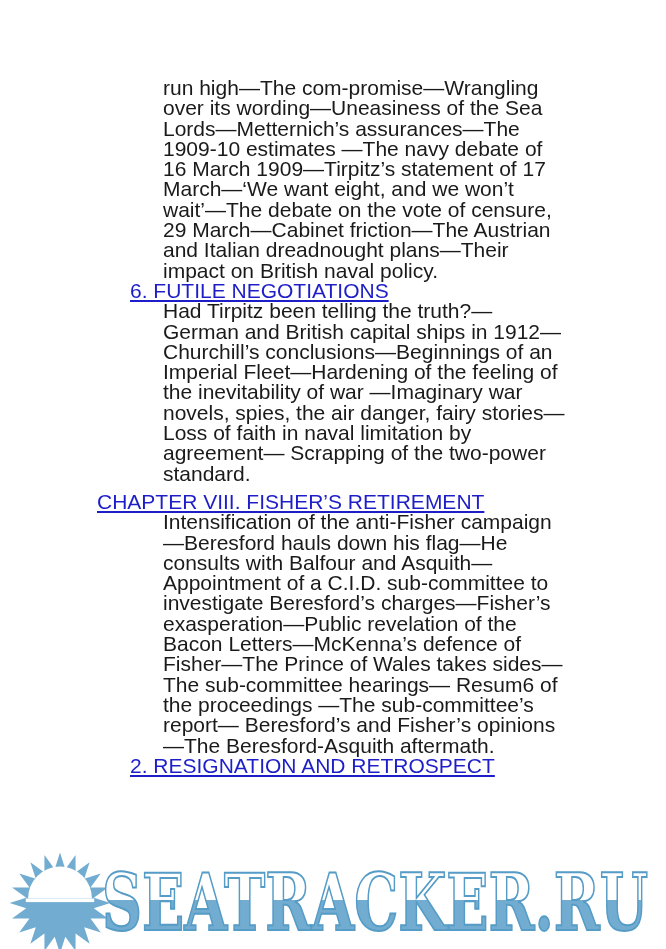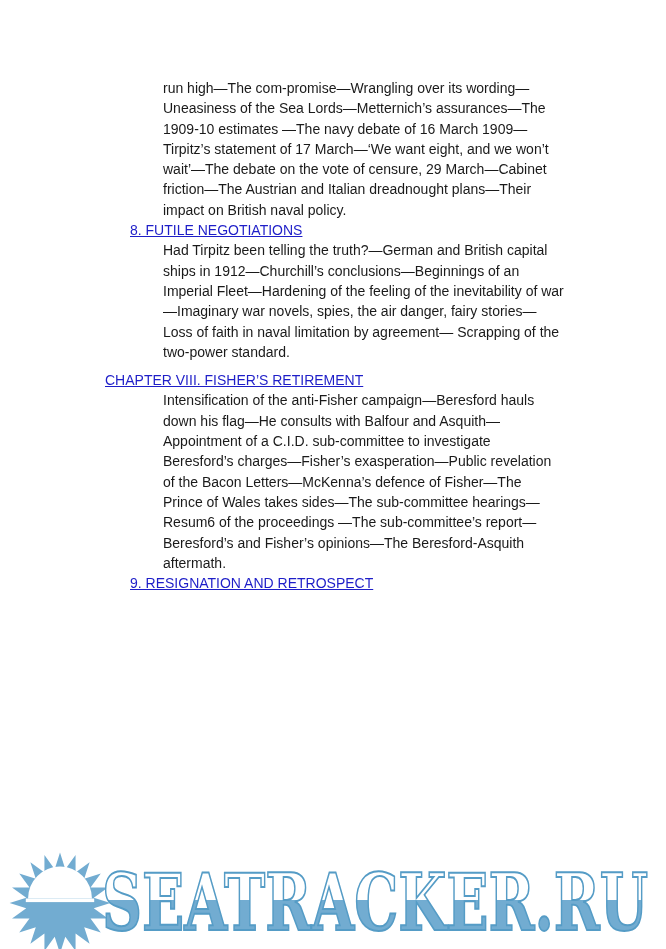--- a/index.html
+++ b/index.html
@@ -7,34 +7,33 @@
     width: 666px; height: 949px;
     background: #ffffff;
     position: relative;
     overflow: hidden;
     font-family: "Liberation Sans", sans-serif;
   }
   .toc {
     position: absolute;
     left: 97px; top: 78px;
     width: 470px;
-    font-size: 14px;
+    font-size: 21px;
     line-height: 20.3px;
     color: var(--body-color, #1a1a1a);
   }
   .toc p.para {
     margin: 0 0 0 66px;
     width: 402px;
   }
   .toc a.link {
     display: block;
     color: var(--link-color, #1e1ec8);
     text-decoration: underline;
     cursor: pointer;
-    margin-left: 8px;
   }
   .toc a.link.section { margin-left: 33px; }
   .toc a.link.chapter { margin-top: 8px; }
 
   .watermark-sun {
     position: absolute;
     left: 6px; top: 849px;
     width: 108px; height: 108px;
   }
   .watermark-sun .sun-shape { fill: var(--wm-blue, #72acd1); }
@@ -53,25 +52,25 @@
     stroke-width: 2px;
   }
   .wm-stop-top  { stop-color: #ffffff; }
   .wm-stop-bot  { stop-color: var(--wm-blue, #72acd1); }
 </style>
 </head>
 <body>
 
 <div class="toc">
   <p class="para">run high—The com-promise—Wrangling over its wording—Uneasiness of the Sea Lords—Metternich’s assurances—The 1909-10 estimates —The navy debate of 16 March 1909—Tirpitz’s statement of 17 March—‘We want eight, and we won’t wait’—The debate on the vote of censure, 29 March—Cabinet friction—The Austrian and Italian dreadnought plans—Their impact on British naval policy.</p>
-  <a class="link section">8. FUTILE NEGOTIATIONS</a>
+  <a class="link section">6. FUTILE NEGOTIATIONS</a>
   <p class="para">Had Tirpitz been telling the truth?—German and British capital ships in 1912—Churchill’s conclusions—Beginnings of an Imperial Fleet—Hardening of the feeling of the inevitability of war —Imaginary war novels, spies, the air danger, fairy stories—Loss of faith in naval limitation by agreement— Scrapping of the two-power standard.</p>
   <a class="link chapter">CHAPTER VIII. FISHER’S RETIREMENT</a>
   <p class="para">Intensification of the anti-Fisher campaign—Beresford hauls down his flag—He consults with Balfour and Asquith— Appointment of a C.I.D. sub-committee to investigate Beresford’s charges—Fisher’s exasperation—Public revelation of the Bacon Letters—McKenna’s defence of Fisher—The Prince of Wales takes sides—The sub-committee hearings— Resum6 of the proceedings —The sub-committee’s report— Beresford’s and Fisher’s opinions—The Beresford-Asquith aftermath.</p>
-  <a class="link section">9. RESIGNATION AND RETROSPECT</a>
+  <a class="link section">2. RESIGNATION AND RETROSPECT</a>
 </div>
 
 <svg class="watermark-sun" viewBox="0 0 120 120" aria-hidden="true">
   <polygon class="sun-shape" points="
     116,60 97.5,65.9 113.3,77.3 93.9,77.3 105.3,92.9 86.9,86.9 92.9,105.3 77.3,93.9
     77.3,113.3 65.9,97.5 60,116 54.1,97.5 42.7,113.3 42.7,93.9 27.1,105.3 33.1,86.9
     14.7,92.9 26.1,77.3 6.7,77.3 22.5,65.9 4,60 22.5,54.1 6.7,42.7 26.1,42.7
     14.7,27.1 33.1,33.1 27.1,14.7 42.7,26.1 42.7,6.7 54.1,22.5 60,4 65.9,22.5
     77.3,6.7 77.3,26.1 92.9,14.7 86.9,33.1 105.3,27.1 93.9,42.7 113.3,42.7 97.5,54.1"></polygon>
   <rect x="22" y="55" width="76" height="4" fill="#ffffff"></rect>

